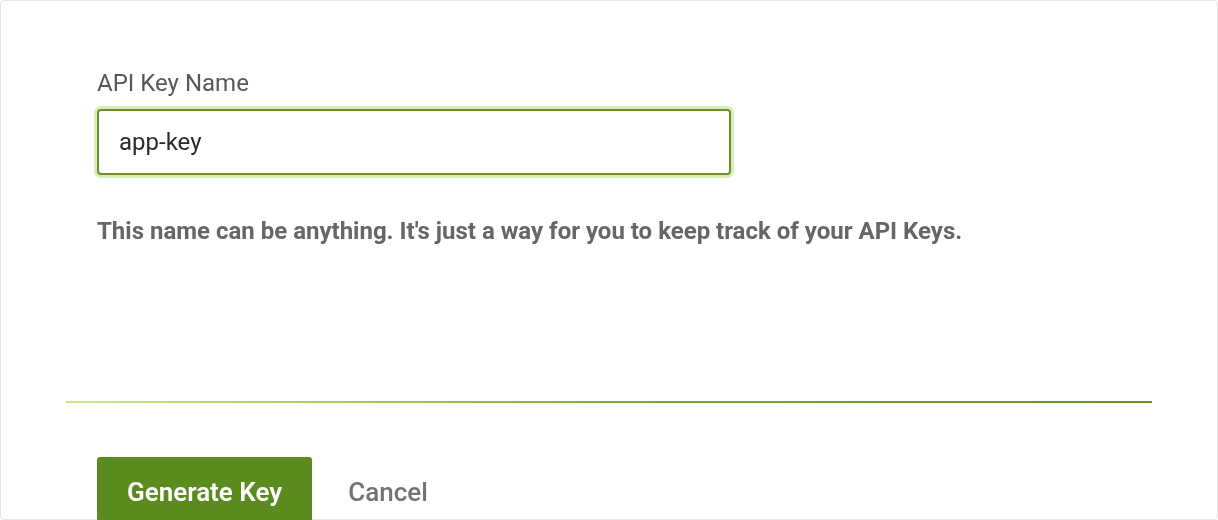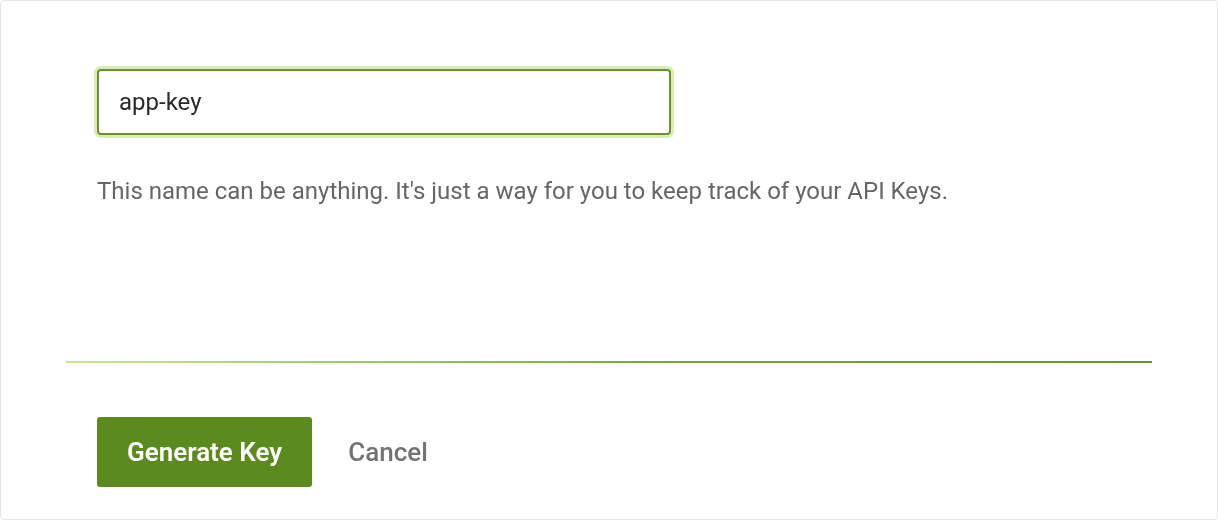--- a/index.html
+++ b/index.html
@@ -32,37 +32,37 @@
       color: #585858;
       margin-bottom: 12px;
       font-weight: 400;
     }
     .input-wrapper {
       position: relative;
       display: inline-block;
       margin-bottom: 38px;
     }
     .text-input {
-      width: 574px;
+      width: 634px;
       height: 66px;
       padding: 0 20px;
       font-size: 24px;
       color: #2a2a2a;
       background: #ffffff;
       border: 2px solid #6d8f2e;
       border-radius: 4px;
       outline: none;
       box-shadow: 0 0 0 3px rgba(186, 224, 120, 0.55);
       font-family: inherit;
     }
     .helper-text {
       font-size: 24px;
       color: #666666;
       line-height: 1.5;
-      font-weight: 400;
+      font-weight: 700;
     }
     .divider {
       height: 2px;
       width: calc(100% - 130px);
       margin-left: 65px;
       margin-top: 104px;
       background: linear-gradient(to right, #c9e88b 0%, #7aa831 55%, #6a951f 100%);
     }
     .actions {
       padding: 54px 96px 0 96px;
@@ -91,20 +91,21 @@
       background: none;
       border: none;
       padding: 0;
     }
   </style>
 </head>
 <body>
 
 <div class="card">
   <div class="content">
+    <div class="field-label">API Key Name</div>
     <div class="input-wrapper">
       <input type="text" class="text-input" value="app-key" style="">
     </div>
     <div class="helper-text">This name can be anything. It's just a way for you to keep track of your API Keys.</div>
   </div>
 
   <div class="divider"></div>
 
   <div class="actions">
     <button class="btn-primary">Generate Key</button>

